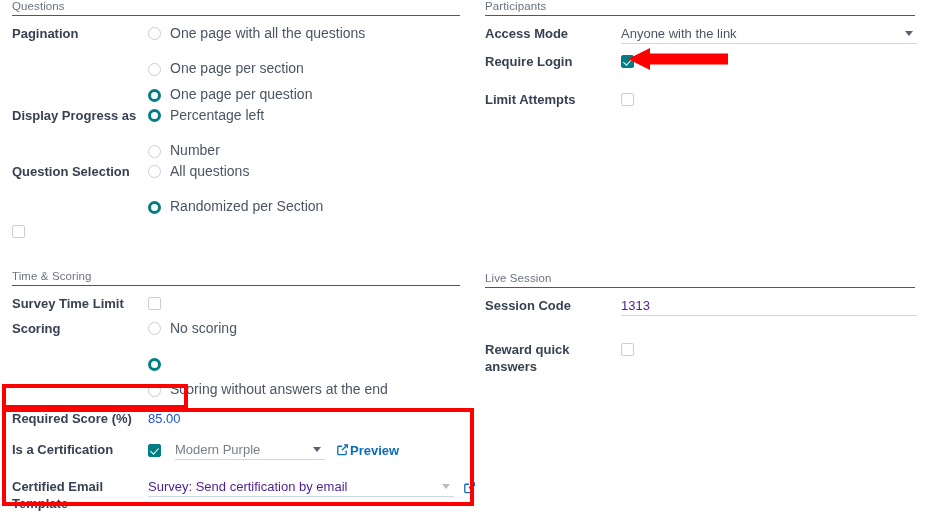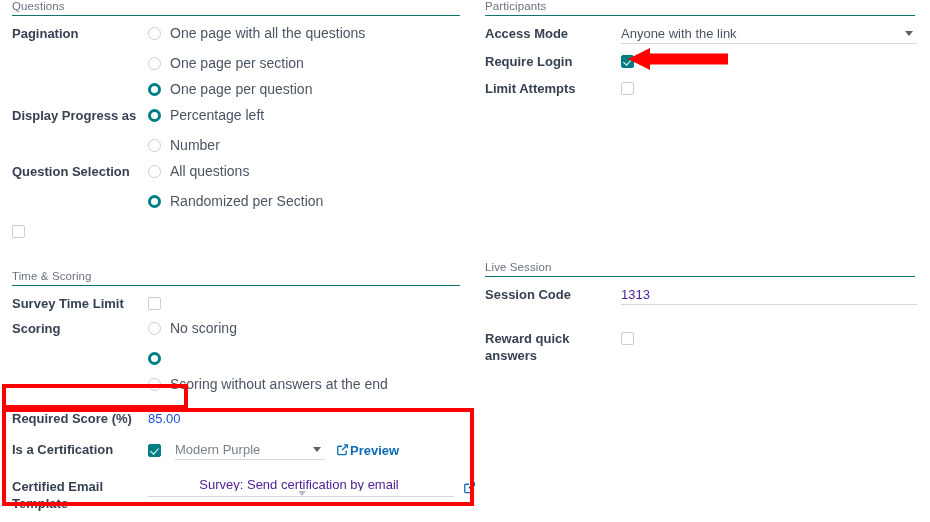--- a/index.html
+++ b/index.html
@@ -63,21 +63,21 @@
     flex: 1 1 auto;
     display: flex;
     align-items: center;
     min-height: 18px;
   }
   .row.tight { min-height: 22px; }
 
   
   .radio-line {
     display: flex;
-    align-items: center;
+    align-items: flex-end;
     height: 26px;
   }
   .radio-line .spacer { width: 136px; flex: 0 0 136px; }
 
   .radio {
     width: 13px;
     height: 13px;
     border-radius: 50%;
     border: 1px solid #c9ced4;
     background: #fff;
@@ -298,21 +298,21 @@
             </svg>
           </span>
           <span class="lbl">Preview</span>
         </a>
       </div>
     </div>
 
     <div class="row" style="margin-top:15px">
       <div class="label">Certified Email Template</div>
       <div class="field" style="align-items:center">
-        <div class="underline-input" style="width:306px;flex-direction:column;">
+        <div class="underline-input" style="width:306px;">
           <span class="txt dark">Survey: Send certification by email</span>
           <span class="caret light"></span>
         </div>
         <a class="ext-link" href="#" style="margin-left:9px">
           <span>
             <svg width="13" height="13" viewBox="0 0 16 16" fill="none" stroke="#0b6cb7" stroke-width="1.6">
               <path d="M12.5 9.2v4.1a1 1 0 0 1-1 1H3.2a1 1 0 0 1-1-1V5a1 1 0 0 1 1-1h4.2"></path>
               <path d="M9.7 2.2H14v4.3"></path>
               <path d="M7.3 8.9 13.7 2.5"></path>
             </svg>
@@ -344,21 +344,21 @@
       </div>
     </div>
 
     <div class="row tight" style="margin-top:6px">
       <div class="label">Require Login</div>
       <div class="field">
         <div class="cb on"></div>
       </div>
     </div>
 
-    <div class="row tight" style="margin-top:5px">
+    <div class="row tight" style="margin-top:16px">
       <div class="label">Limit Attempts</div>
       <div class="field">
         <div class="cb"></div>
       </div>
     </div>
 
     <div class="section-head" style="margin-top:160px">Live Session</div>
 
     <div class="row tight">
       <div class="label">Session Code</div>

